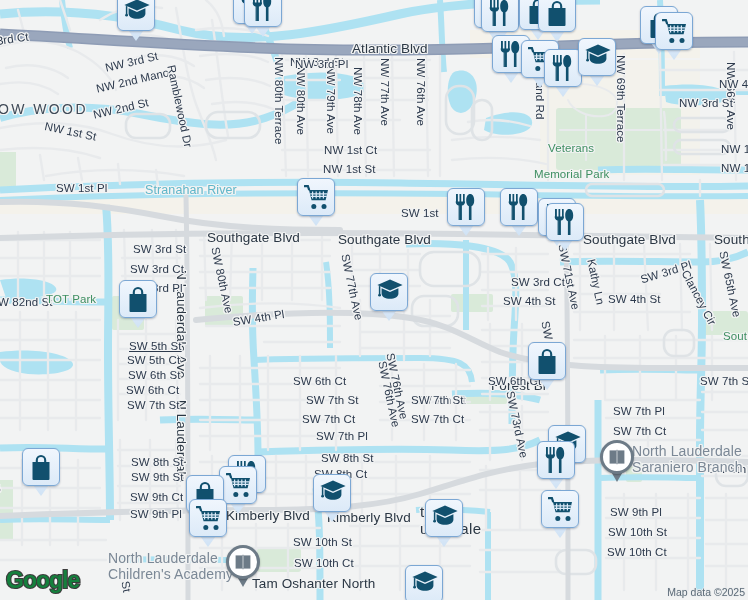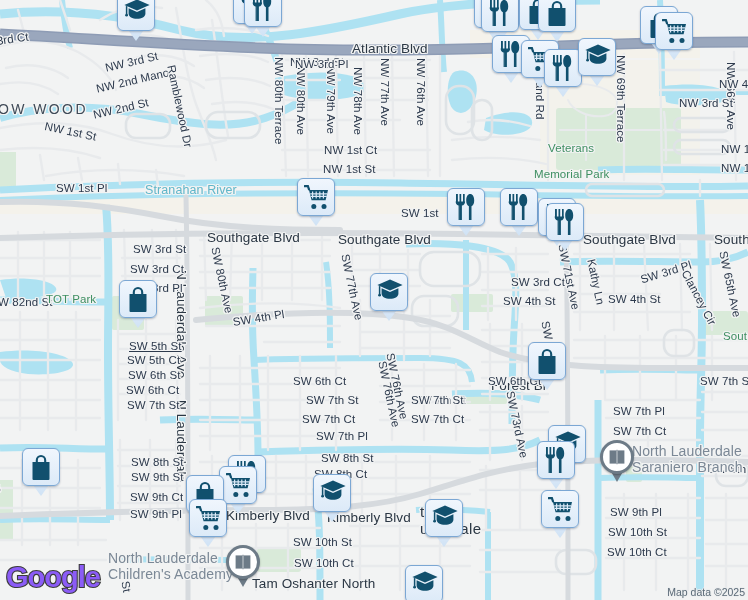--- a/index.html
+++ b/index.html
@@ -89,22 +89,22 @@
   .cpin .ctail {
     position:absolute; left:9px; top:28px; width:16px; height:14px;
     background:#6d7b87; clip-path: polygon(0 0,100% 0,50% 100%);
   }
   .cpin svg { position:absolute; left:8px; top:8px; }
 
   
   #google-logo {
     position:absolute; left:6px; bottom:6px;
     font-family:"Liberation Sans", sans-serif;
-    font-size:29px; font-weight:bold; letter-spacing:-1px;
-    color:#8b5cf6;
+    font-size:23px; font-weight:bold; letter-spacing:-1px;
+    color:#15803d;
     -webkit-text-stroke: 2.2px #3b3b3b;
     paint-order: stroke fill;
     z-index:50;
   }
   #attribution {
     position:absolute; right:3px; bottom:2px;
     font-size:10.5px; color:#5b6a77;
     text-shadow: 1px 0 #eceeef,-1px 0 #eceeef,0 1px #eceeef,0 -1px #eceeef;
     z-index:50;
   }

